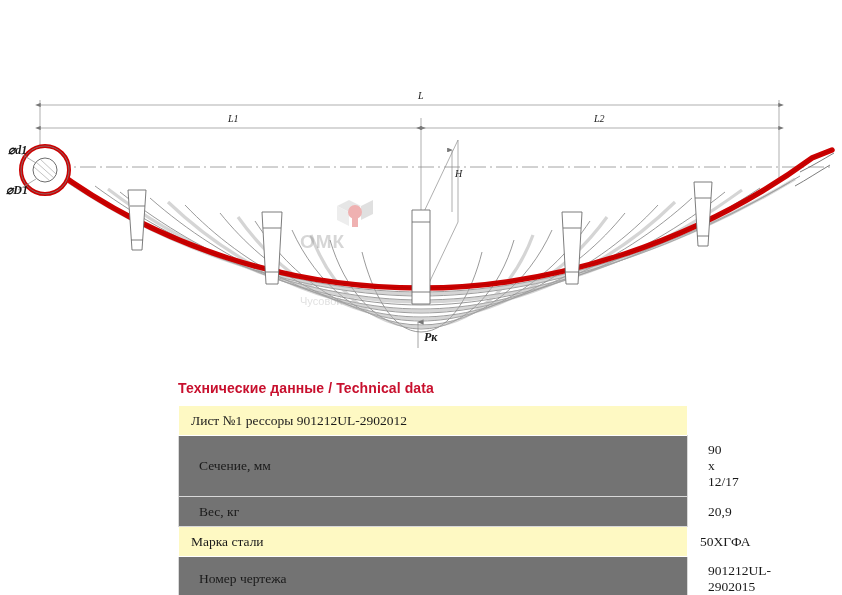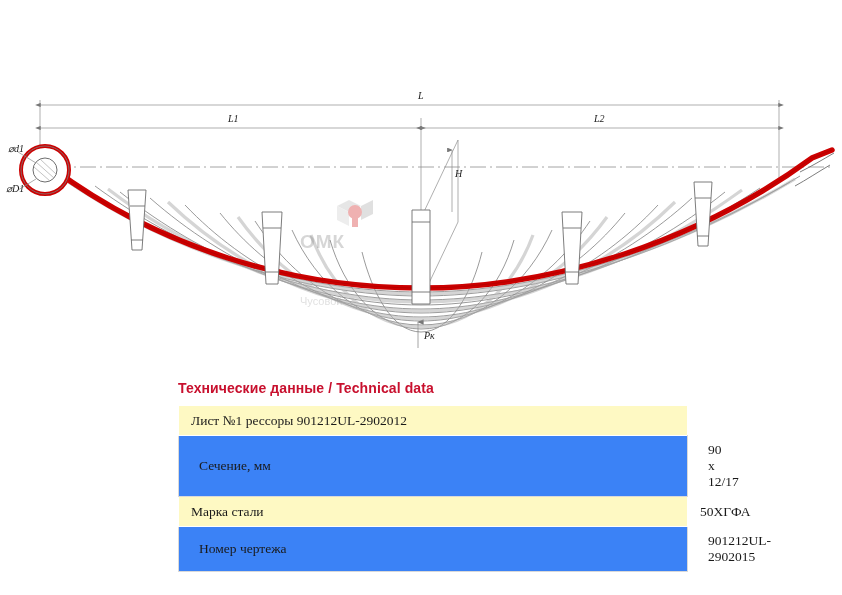--- a/index.html
+++ b/index.html
@@ -35,21 +35,22 @@
   
   .dim-label {
     position: absolute;
     font-family: "Liberation Serif", serif;
     font-style: italic;
     font-size: 10px;
     color: #1a1a1a;
     white-space: nowrap;
   }
   .dim-label.small {
-    font-size: 10px;
+    font-size: 12px;
+    font-weight: bold;
   }
 
   
   .wm-omk {
     position: absolute;
     left: 300px;
     top: 196px;
     width: 110px;
     opacity: 0.30;
     pointer-events: none;
@@ -118,21 +119,21 @@
   table.tech td {
     border: 1px solid #ffffff;
     padding: 6px 10px 6px 12px;
     height: 17px;
     vertical-align: middle;
   }
   table.tech tr.shaded td {
     background: #fef9c3;
   }
   table.tech tr.plain td {
-    background: #3b82f6;
+    background: #737373;
     border-top: 1px solid #d9d9d9;
     border-bottom: 1px solid #d9d9d9;
     padding-left: 20px;
   }
   table.tech td.c1 { width: 240px; }
   table.tech td.c2 { width: 246px; }
   table.tech td.full { width: 486px; }
   table.tech tr.plain td.c1 { border-left: 1px solid #d9d9d9; }
   table.tech tr.plain td.c2 { border-right: 1px solid #d9d9d9; }
   .vsplit {
@@ -284,20 +285,24 @@
 
     <table class="tech">
       <tbody>
         <tr class="shaded">
           <td class="full">Лист №1 рессоры 901212UL-2902012</td>
         </tr>
         <tr class="plain">
           <td class="c1">Сечение, мм</td>
           <td class="c2 vsplit">90 х 12/17</td>
         </tr>
+        <tr class="plain">
+          <td class="c1">Вес, кг</td>
+          <td class="c2 vsplit">20,9</td>
+        </tr>
         <tr class="shaded">
           <td class="c1">Марка стали</td>
           <td class="c2 vsplit">50ХГФА</td>
         </tr>
         <tr class="plain">
           <td class="c1">Номер чертежа</td>
           <td class="c2 vsplit">901212UL-2902015</td>
         </tr>
       </tbody>
     </table>

